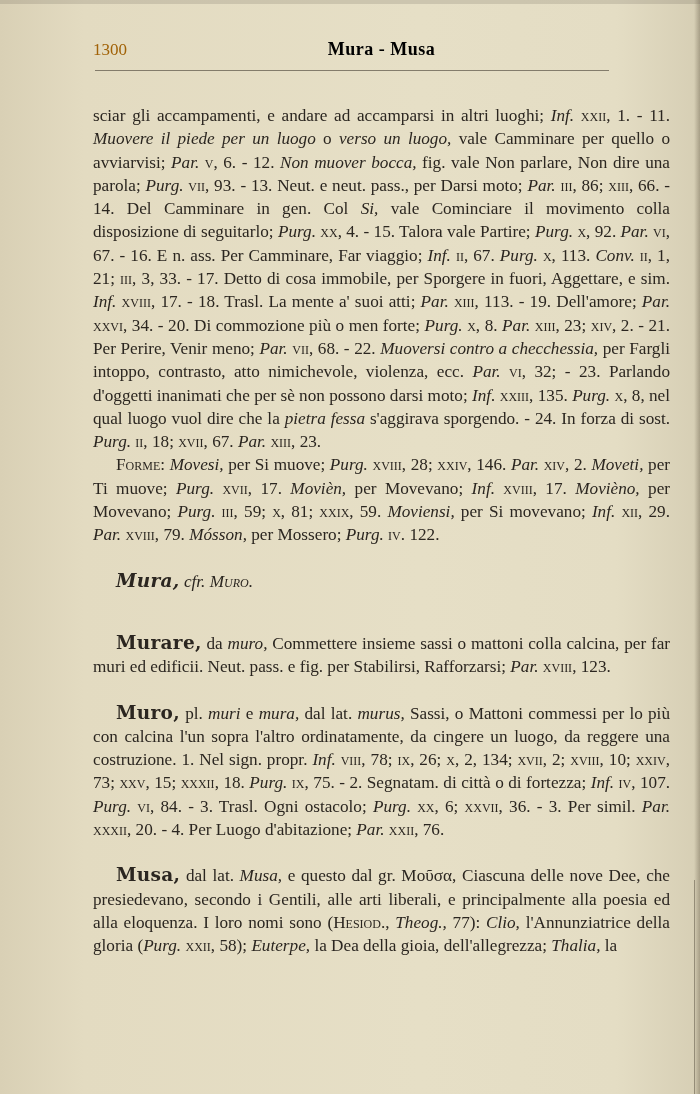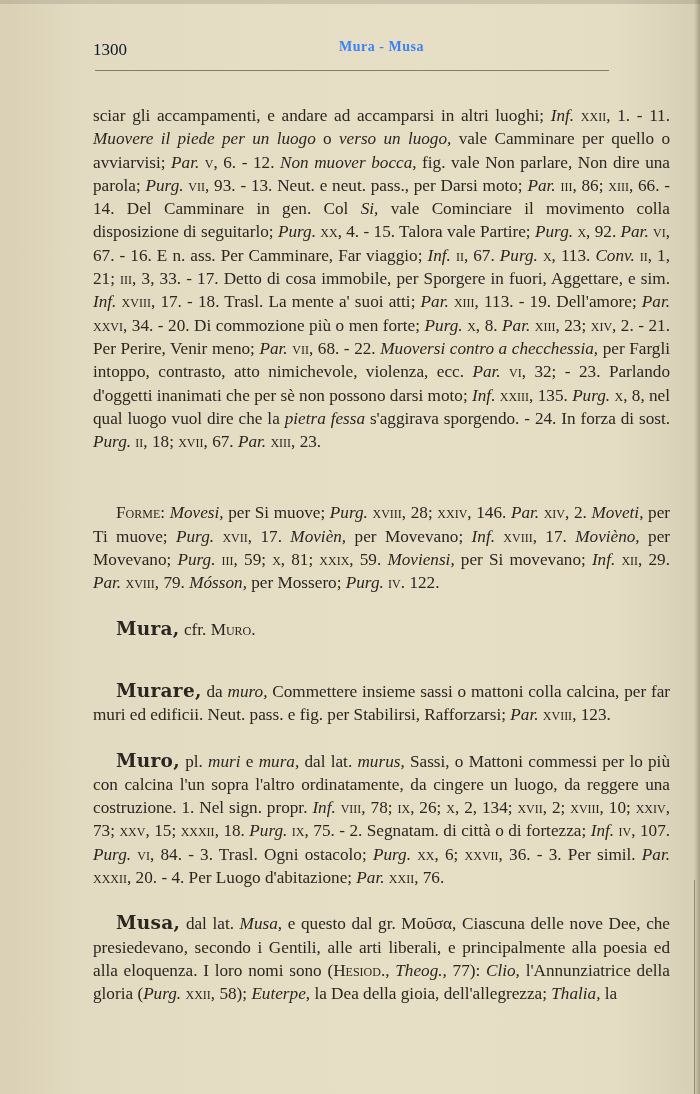--- a/index.html
+++ b/index.html
@@ -7,26 +7,26 @@
     width:700px; height:1094px; overflow:hidden; position:relative;
     background: linear-gradient(90deg, #d9d0b5 0%, #e3dbc1 12%, #e6dfc6 60%, #e4ddc4 88%, #d6ceb4 100%);
     font-family: "Liberation Serif", "DejaVu Serif", serif;
     color:#2b2620;
   }
   .topshadow { position:absolute; left:0; top:0; width:700px; height:4px; background:#3a352c; opacity:.15; }
   .rightedge { position:absolute; right:0; top:0; width:6px; height:1094px; background:linear-gradient(90deg, rgba(0,0,0,0), rgba(80,70,50,.35)); }
   .rightline { position:absolute; right:5px; top:880px; width:1px; height:214px; background:#6b6250; opacity:.6; }
   .page { position:absolute; left:93px; top:0; width:577px; }
   .header { position:relative; height:70px; }
-  .pageno { position:absolute; left:0; top:40px; font-size:17px; color:#0f172a; }
-  .runhead { position:absolute; left:0; width:577px; top:39px; text-align:center; font-size:14px; font-weight:bold; letter-spacing:0.5px; color:#3b82f6; }
+  .pageno { position:absolute; left:0; top:40px; font-size:17px; color:#a16207; }
+  .runhead { position:absolute; left:0; width:577px; top:39px; text-align:center; font-size:18px; font-weight:bold; letter-spacing:0.5px; color:#000000; }
   .rule { position:absolute; left:2px; top:70px; width:514px; height:1px; background:#5a5246; opacity:.7; }
   .text { position:absolute; left:0; top:104px; width:577px; font-size:17.2px; line-height:23.3px; text-align:justify; }
   .para { margin:0; text-indent:0; }
-  .para.ind { text-indent:23px;margin-top:48px; }
+  .para.ind { text-indent:23px; }
   .hw { font-weight:bold; font-size:18.5px; letter-spacing:0.3px; font-family:"DejaVu Serif", serif; }
   .sc { font-variant:small-caps; }
   i { font-style:italic; }
 </style>
 </head>
 <body>
 
 <div class="topshadow"></div>
 <div class="rightedge"></div>
 <div class="rightline"></div>
@@ -34,18 +34,18 @@
 <div class="page">
   <div class="header">
     <span class="pageno">1300</span>
     <span class="runhead">Mura - Musa</span>
     <div class="rule"></div>
   </div>
 
   <div class="text">
     <p class="para"><span>sciar gli accampamenti, e andare ad accamparsi in altri luoghi; </span><i>Inf.</i><span> </span><span class="sc">xxii</span><span>, 1. - 11. </span><i>Muovere il piede per un luogo</i><span> o </span><i>verso un luogo,</i><span> vale Camminare per quello o avviarvisi; </span><i>Par.</i><span> </span><span class="sc">v</span><span>, 6. - 12. </span><i>Non muover bocca,</i><span> fig. vale Non parlare, Non dire una parola; </span><i>Purg.</i><span> </span><span class="sc">vii</span><span>, 93. - 13. Neut. e neut. pass., per Darsi moto; </span><i>Par.</i><span> </span><span class="sc">iii</span><span>, 86; </span><span class="sc">xiii</span><span>, 66. - 14. Del Camminare in gen. Col </span><i>Si,</i><span> vale Cominciare il movimento colla disposizione di seguitarlo; </span><i>Purg.</i><span> </span><span class="sc">xx</span><span>, 4. - 15. Talora vale Partire; </span><i>Purg.</i><span> </span><span class="sc">x</span><span>, 92. </span><i>Par.</i><span> </span><span class="sc">vi</span><span>, 67. - 16. E n. ass. Per Camminare, Far viaggio; </span><i>Inf.</i><span> </span><span class="sc">ii</span><span>, 67. </span><i>Purg.</i><span> </span><span class="sc">x</span><span>, 113. </span><i>Conv.</i><span> </span><span class="sc">ii</span><span>, 1, 21; </span><span class="sc">iii</span><span>, 3, 33. - 17. Detto di cosa immobile, per Sporgere in fuori, Aggettare, e sim. </span><i>Inf.</i><span> </span><span class="sc">xviii</span><span>, 17. - 18. Trasl. La mente a' suoi atti; </span><i>Par.</i><span> </span><span class="sc">xiii</span><span>, 113. - 19. Dell'amore; </span><i>Par.</i><span> </span><span class="sc">xxvi</span><span>, 34. - 20. Di commozione più o men forte; </span><i>Purg.</i><span> </span><span class="sc">x</span><span>, 8. </span><i>Par.</i><span> </span><span class="sc">xiii</span><span>, 23; </span><span class="sc">xiv</span><span>, 2. - 21. Per Perire, Venir meno; </span><i>Par.</i><span> </span><span class="sc">vii</span><span>, 68. - 22. </span><i>Muoversi contro a checchessia,</i><span> per Fargli intoppo, contrasto, atto nimichevole, violenza, ecc. </span><i>Par.</i><span> </span><span class="sc">vi</span><span>, 32; - 23. Parlando d'oggetti inanimati che per sè non possono darsi moto; </span><i>Inf.</i><span> </span><span class="sc">xxiii</span><span>, 135. </span><i>Purg.</i><span> </span><span class="sc">x</span><span>, 8, nel qual luogo vuol dire che la </span><i>pietra fessa</i><span> s'aggirava sporgendo. - 24. In forza di sost. </span><i>Purg.</i><span> </span><span class="sc">ii</span><span>, 18; </span><span class="sc">xvii</span><span>, 67. </span><i>Par.</i><span> </span><span class="sc">xiii</span><span>, 23.</span></p>
     <p class="para ind"><span class="sc">Forme</span><span>: </span><i>Movesi,</i><span> per Si muove; </span><i>Purg.</i><span> </span><span class="sc">xviii</span><span>, 28; </span><span class="sc">xxiv</span><span>, 146. </span><i>Par.</i><span> </span><span class="sc">xiv</span><span>, 2. </span><i>Moveti,</i><span> per Ti muove; </span><i>Purg.</i><span> </span><span class="sc">xvii</span><span>, 17. </span><i>Movièn,</i><span> per Movevano; </span><i>Inf.</i><span> </span><span class="sc">xviii</span><span>, 17. </span><i>Movièno,</i><span> per Movevano; </span><i>Purg.</i><span> </span><span class="sc">iii</span><span>, 59; </span><span class="sc">x</span><span>, 81; </span><span class="sc">xxix</span><span>, 59. </span><i>Moviensi,</i><span> per Si movevano; </span><i>Inf.</i><span> </span><span class="sc">xii</span><span>, 29. </span><i>Par.</i><span> </span><span class="sc">xviii</span><span>, 79. </span><i>Mósson,</i><span> per Mossero; </span><i>Purg.</i><span> </span><span class="sc">iv</span><span>. 122.</span></p>
-    <p class="para ind" style="margin-top: 22px;"><b class="hw">Mura,</b><span> cfr. </span><span class="sc">Muro</span><span>.</span></p>
+    <p class="para ind" style="margin-top: 22px; font-style: italic;"><b class="hw">Mura,</b><span> cfr. </span><span class="sc">Muro</span><span>.</span></p>
     <p class="para ind" style="margin-top: 38px;"><b class="hw">Murare,</b><span> da </span><i>muro,</i><span> Commettere insieme sassi o mattoni colla calcina, per far muri ed edificii. Neut. pass. e fig. per Stabilirsi, Rafforzarsi; </span><i>Par.</i><span> </span><span class="sc">xviii</span><span>, 123.</span></p>
     <p class="para ind" style="margin-top: 22px;"><b class="hw">Muro,</b><span> pl. </span><i>muri</i><span> e </span><i>mura,</i><span> dal lat. </span><i>murus,</i><span> Sassi, o Mattoni commessi per lo più con calcina l'un sopra l'altro ordinatamente, da cingere un luogo, da reggere una costruzione. 1. Nel sign. propr. </span><i>Inf.</i><span> </span><span class="sc">viii</span><span>, 78; </span><span class="sc">ix</span><span>, 26; </span><span class="sc">x</span><span>, 2, 134; </span><span class="sc">xvii</span><span>, 2; </span><span class="sc">xviii</span><span>, 10; </span><span class="sc">xxiv</span><span>, 73; </span><span class="sc">xxv</span><span>, 15; </span><span class="sc">xxxii</span><span>, 18. </span><i>Purg.</i><span> </span><span class="sc">ix</span><span>, 75. - 2. Segnatam. di città o di fortezza; </span><i>Inf.</i><span> </span><span class="sc">iv</span><span>, 107. </span><i>Purg.</i><span> </span><span class="sc">vi</span><span>, 84. - 3. Trasl. Ogni ostacolo; </span><i>Purg.</i><span> </span><span class="sc">xx</span><span>, 6; </span><span class="sc">xxvii</span><span>, 36. - 3. Per simil. </span><i>Par.</i><span> </span><span class="sc">xxxii</span><span>, 20. - 4. Per Luogo d'abitazione; </span><i>Par.</i><span> </span><span class="sc">xxii</span><span>, 76.</span></p>
     <p class="para ind" style="margin-top: 22px;"><b class="hw">Musa,</b><span> dal lat. </span><i>Musa,</i><span> e questo dal gr. Μοῦσα, Ciascuna delle nove Dee, che presiedevano, secondo i Gentili, alle arti liberali, e principalmente alla poesia ed alla eloquenza. I loro nomi sono (</span><span class="sc">Hesiod</span><span>., </span><i>Theog.,</i><span> 77): </span><i>Clio,</i><span> l'Annunziatrice della gloria (</span><i>Purg.</i><span> </span><span class="sc">xxii</span><span>, 58); </span><i>Euterpe,</i><span> la Dea della gioia, dell'allegrezza; </span><i>Thalia,</i><span> la</span></p>
   </div>
 </div>
 
 </body></html>

